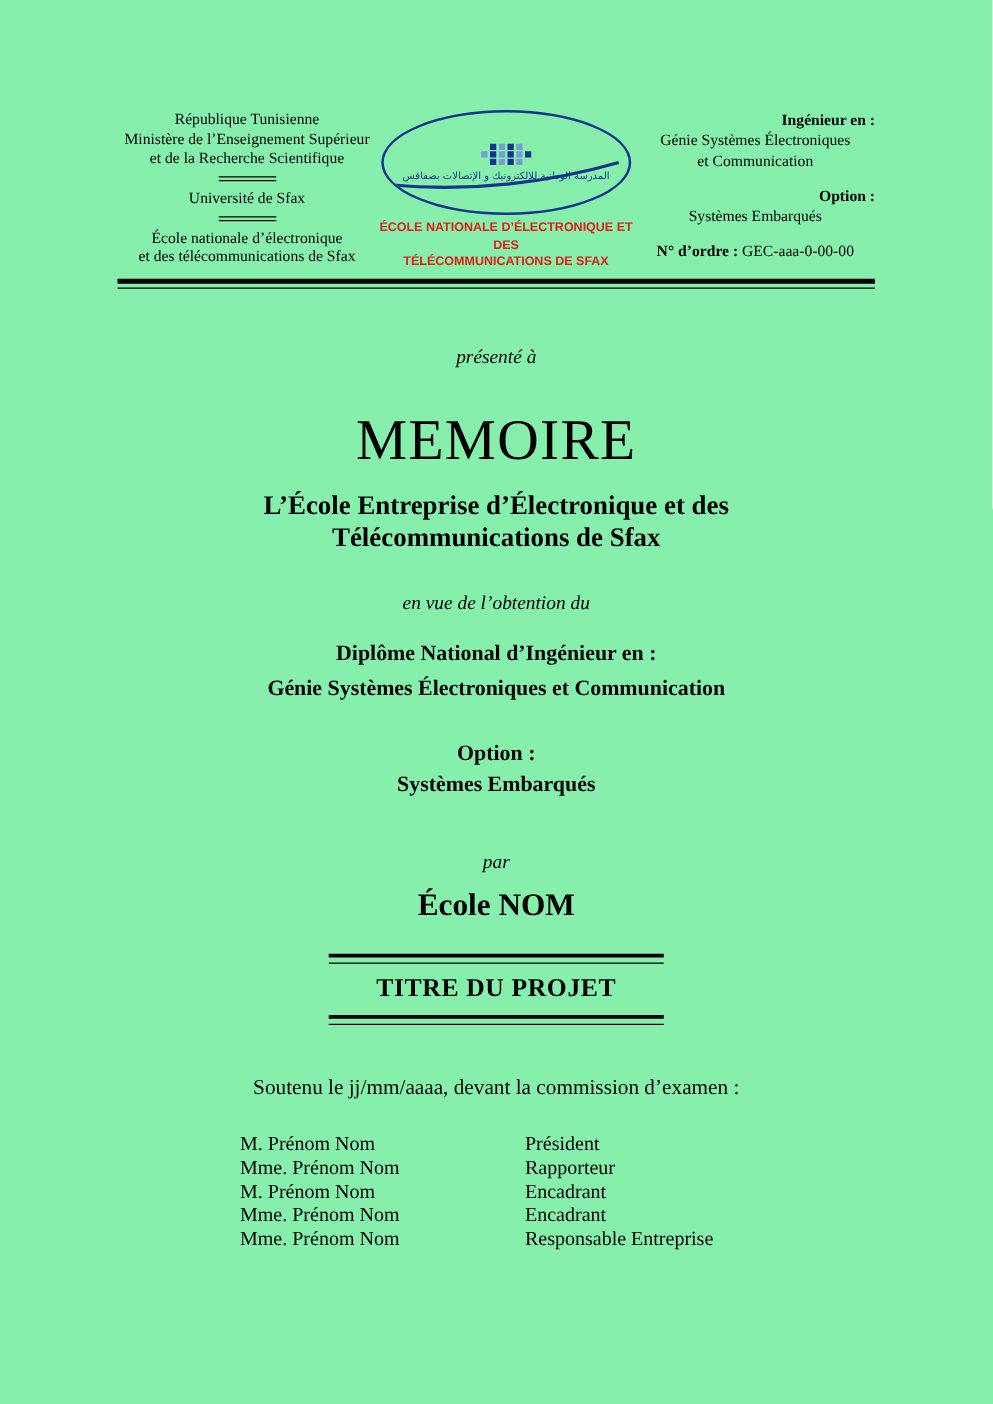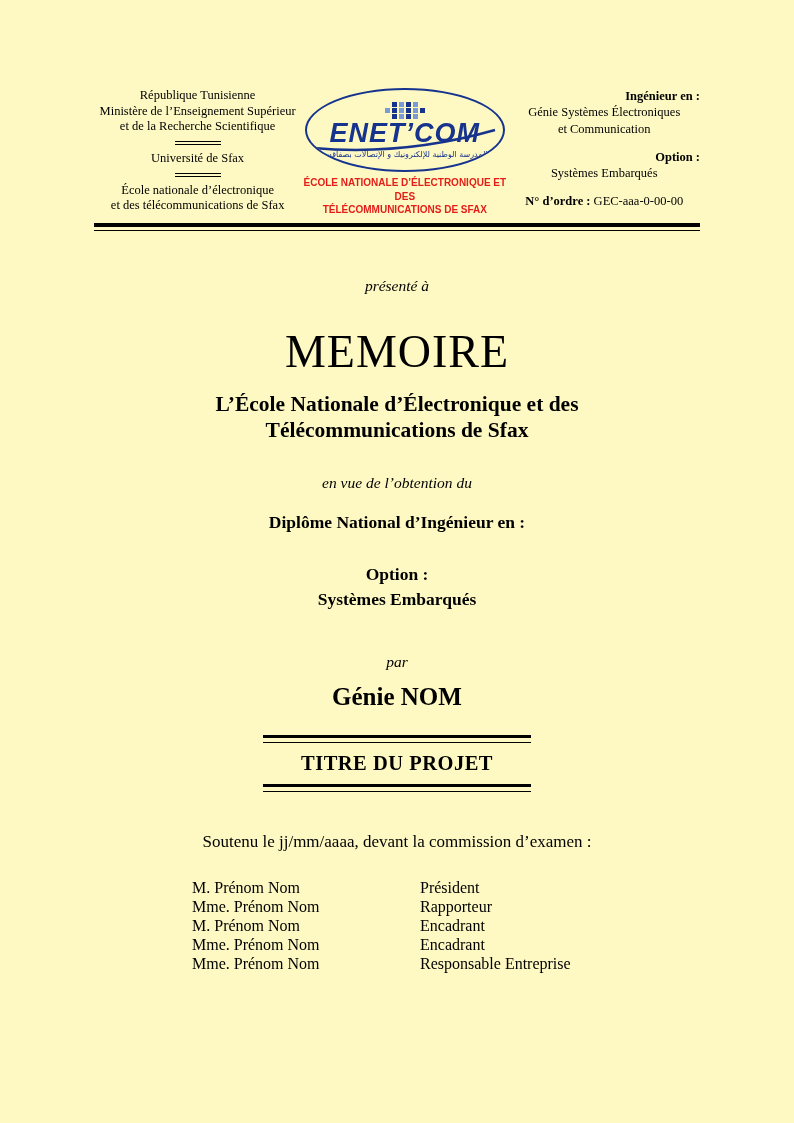--- a/index.html
+++ b/index.html
@@ -1,18 +1,18 @@
 <!DOCTYPE html>
 <html><head>
 <meta charset="utf-8">
 <style>
   html, body { margin: 0; padding: 0; background: #ffffff; }
   .page {
     width: 794px; height: 1123px; box-sizing: border-box;
-    margin: 0 auto; background: #fef9c3; color: #000;
+    margin: 0 auto; background: #86efac; color: #000;
     font-family: "Liberation Serif", "DejaVu Serif", serif;
     padding: 88px 94px 0 94px; overflow: hidden; position: relative;
   }
 
   
   .header { display: flex; justify-content: space-between; align-items: flex-start; min-height: 112px; }
   .h-left  { width: 212px; text-align: center; font-size: 12.5px; line-height: 1.25; }
   .h-right { width: 196px; text-align: center; font-size: 12.5px; line-height: 1.3; }
   .sep { width: 46px; height: 2px; margin: 6px auto; border-top: 1px solid #000; border-bottom: 1px solid #000; }
   .bold { font-weight: bold; text-align: right; }
@@ -100,21 +100,20 @@
           <div class="g-row">
               <i></i>
               <i class="l"></i>
               <i></i>
               <i class="l"></i>
             </div>
         </div>
         <svg class="swoosh" viewBox="0 0 190 26">
           <path d="M4 22 Q 95 30 186 4" fill="none" stroke="#16338e" stroke-width="2.5"></path>
         </svg>
-        <div class="brand">ENET’COM</div>
         <div class="arabic">المدرسة الوطنية للإلكترونيك و الإتصالات بصفاقس</div>
       </div>
       <div class="logo-sub">
         <div>ÉCOLE NATIONALE D’ÉLECTRONIQUE ET DES</div>
         <div>TÉLÉCOMMUNICATIONS DE SFAX</div>
       </div>
     </div>
 
     <div class="h-right">
       <div class="bold">Ingénieur en :</div>
@@ -130,38 +129,39 @@
 
   </div>
 
   <div class="main-rule"></div>
 
   <div class="center italic-line presented">présenté à</div>
 
   <div class="center doc-title">MEMOIRE</div>
 
   <div class="center school-name">
-    <div>L’École Nationale d’Électronique et des</div>
+    <div>L’École Entreprise d’Électronique et des</div>
     <div>Télécommunications de Sfax</div>
   </div>
 
   <div class="center italic-line purpose">en vue de l’obtention du</div>
 
   <div class="center diploma">
     <div>Diplôme National d’Ingénieur en :</div>
+    <div>Génie Systèmes Électroniques et Communication</div>
   </div>
 
   <div class="center option-block">
     <div>Option :</div>
     <div>Systèmes Embarqués</div>
   </div>
 
   <div class="center italic-line by-line">par</div>
 
-  <div class="center author">Génie NOM</div>
+  <div class="center author">École NOM</div>
 
   <div class="title-box">
     <div class="rule"></div>
     <div class="project-title">TITRE DU PROJET</div>
     <div class="rule"></div>
   </div>
 
   <div class="center defense">Soutenu le jj/mm/aaaa, devant la commission d’examen :</div>
 
   <div class="jury">

